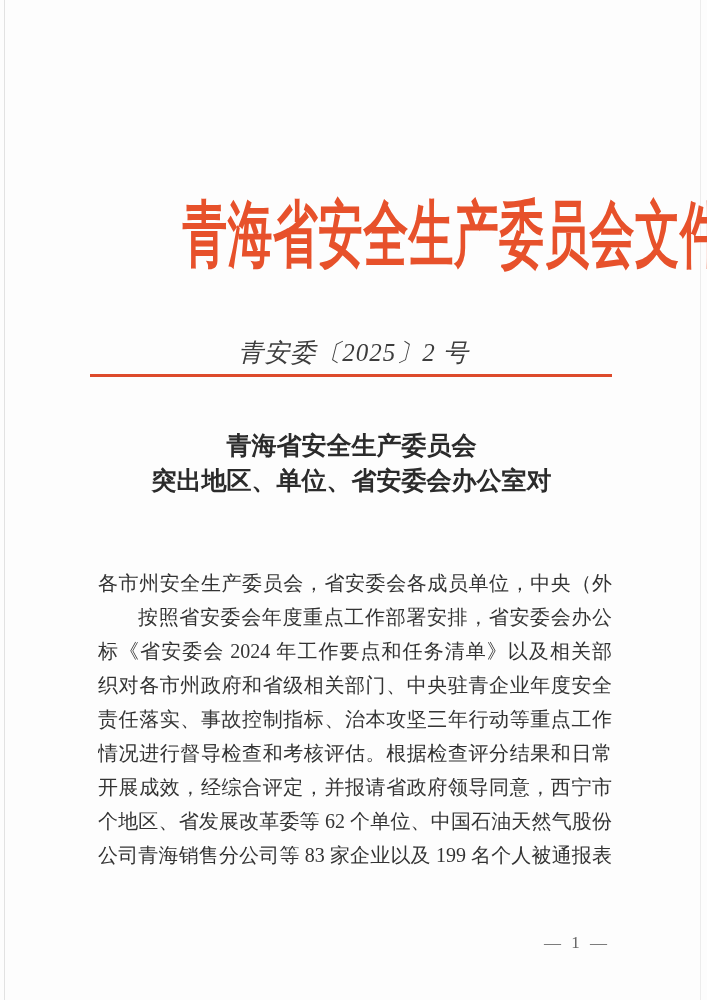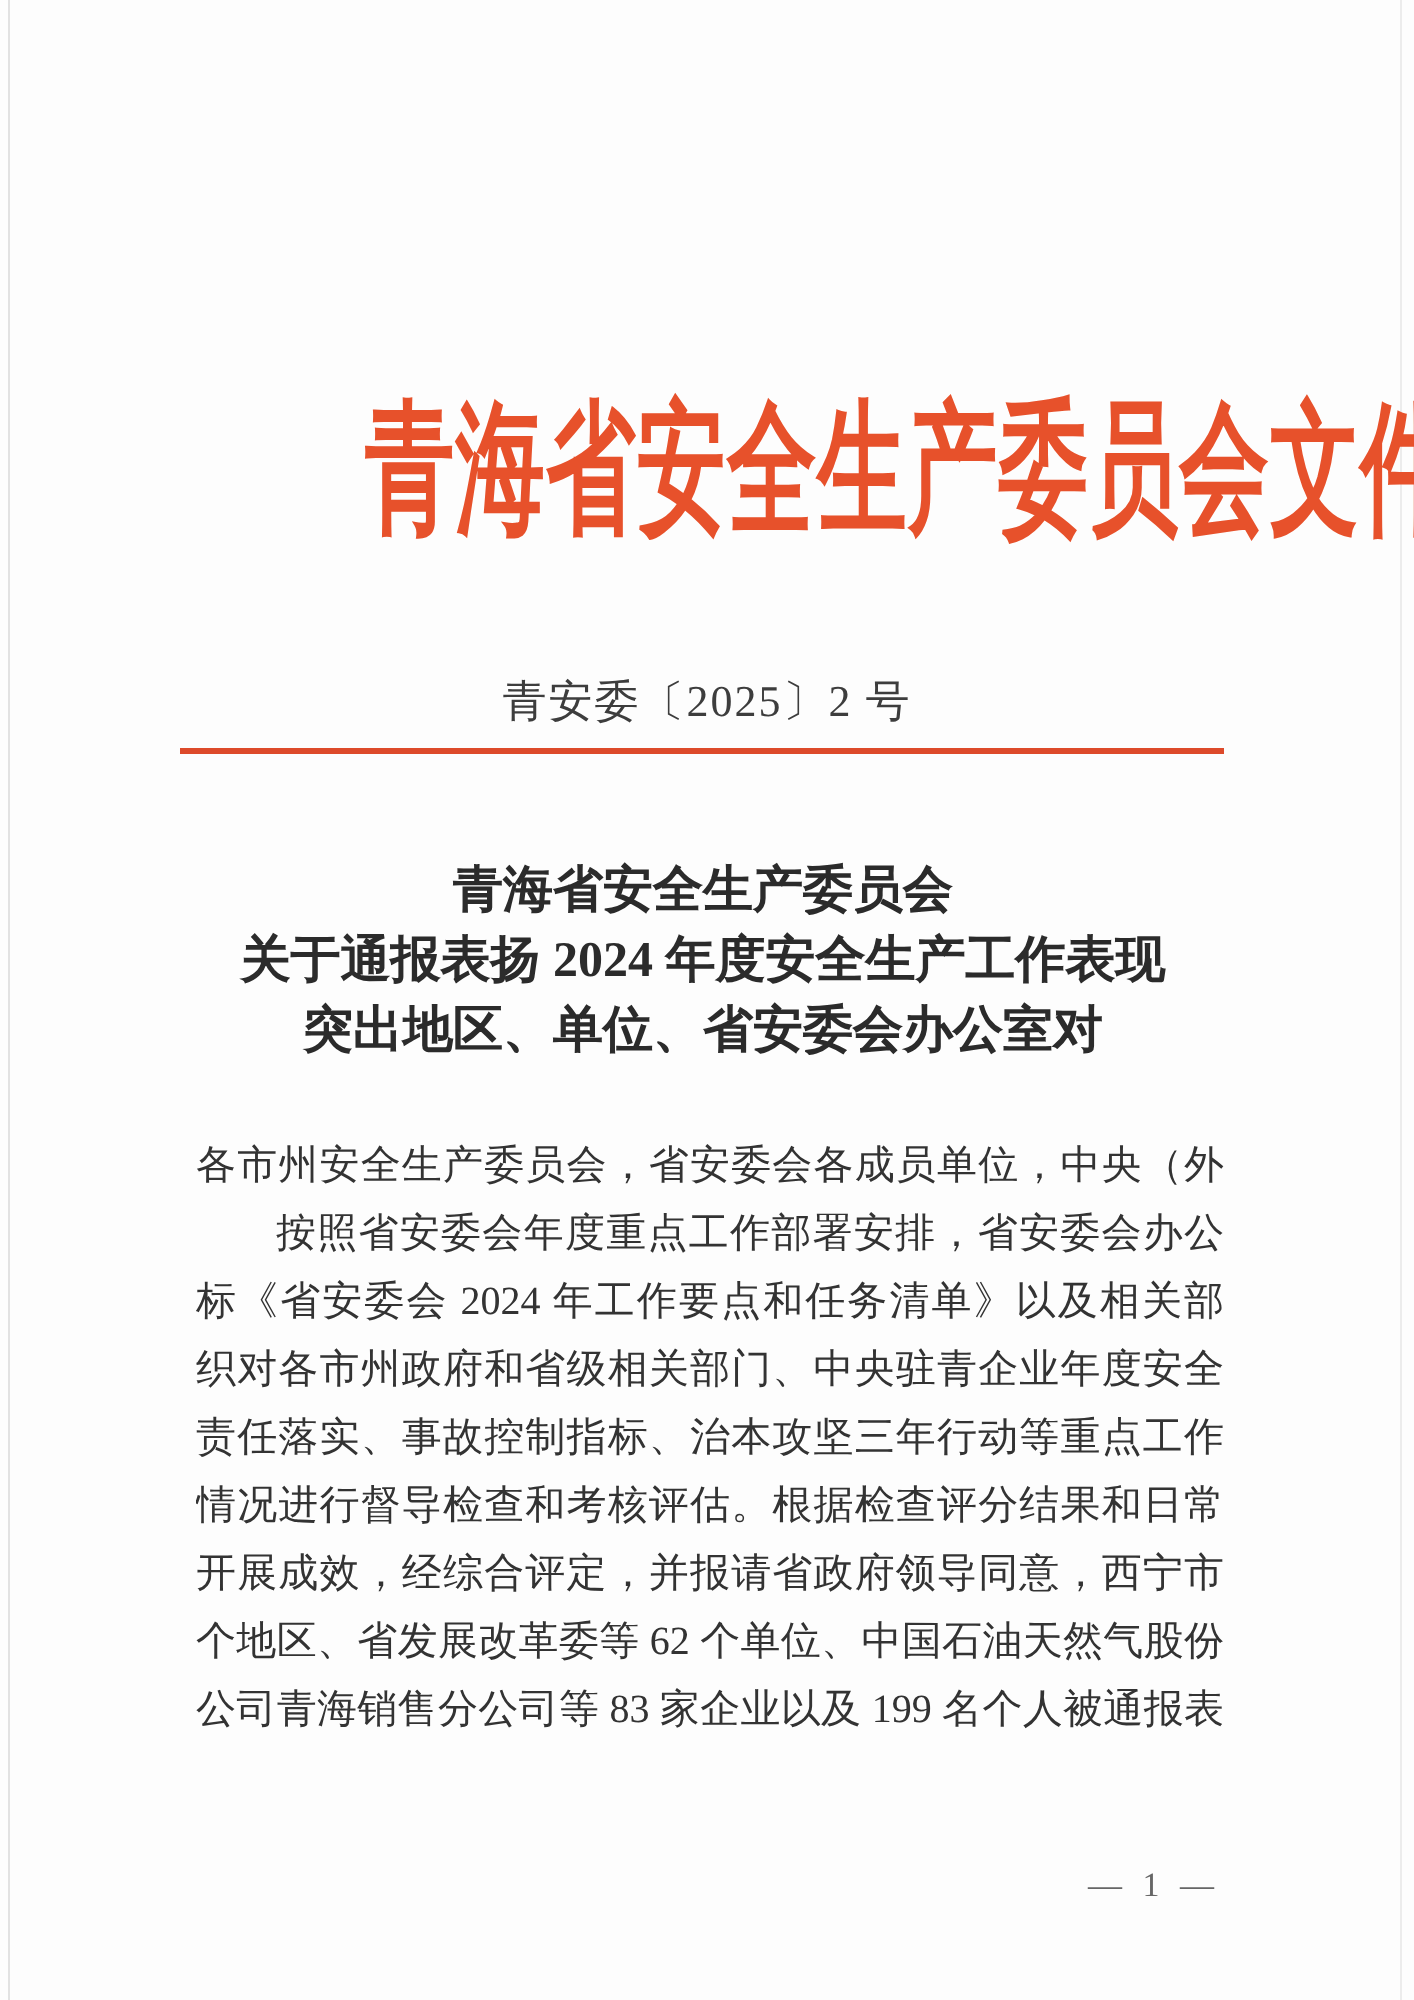--- a/index.html
+++ b/index.html
@@ -45,23 +45,24 @@
     transform: scaleX(0.62);
     transform-origin: center;
     letter-spacing: 1px;
   }
   .doc-number {
     position: absolute;
     top: 336px;
     left: 0;
     width: 100%;
     text-align: center;
-    font-size: 22px;
+    font-size: 25px;
     color: #3d3d3d;
     letter-spacing: 1px;
+    font-style: italic;
   }
   .red-rule {
     position: absolute;
     top: 374px;
     left: 90px;
     width: 522px;
     height: 3px;
     background: #dd4a2b;
   }
   .doc-title {
@@ -117,21 +118,20 @@
   <div class="banner">
     <span class="banner-text">青海省安全生产委员会文件</span>
   </div>
 
   <div class="doc-number">青安委〔2025〕2 号</div>
 
   <div class="red-rule"></div>
 
   <div class="doc-title">
     <div>青海省安全生产委员会</div>
-    <div>关于通报表扬 2024 年度安全生产工作表现</div>
     <div>突出地区、单位、省安委会办公室对</div>
   </div>
 
   <div class="content">
     <div class="line">各市州安全生产委员会，省安委会各成员单位，中央（外省）</div>
     <div class="line indent">按照省安委会年度重点工作部署安排，省安委会办公室对</div>
     <div class="line">标《省安委会 2024 年工作要点和任务清单》以及相关部署，组</div>
     <div class="line">织对各市州政府和省级相关部门、中央驻青企业年度安全生产</div>
     <div class="line">责任落实、事故控制指标、治本攻坚三年行动等重点工作完成</div>
     <div class="line">情况进行督导检查和考核评估。根据检查评分结果和日常工作</div>

